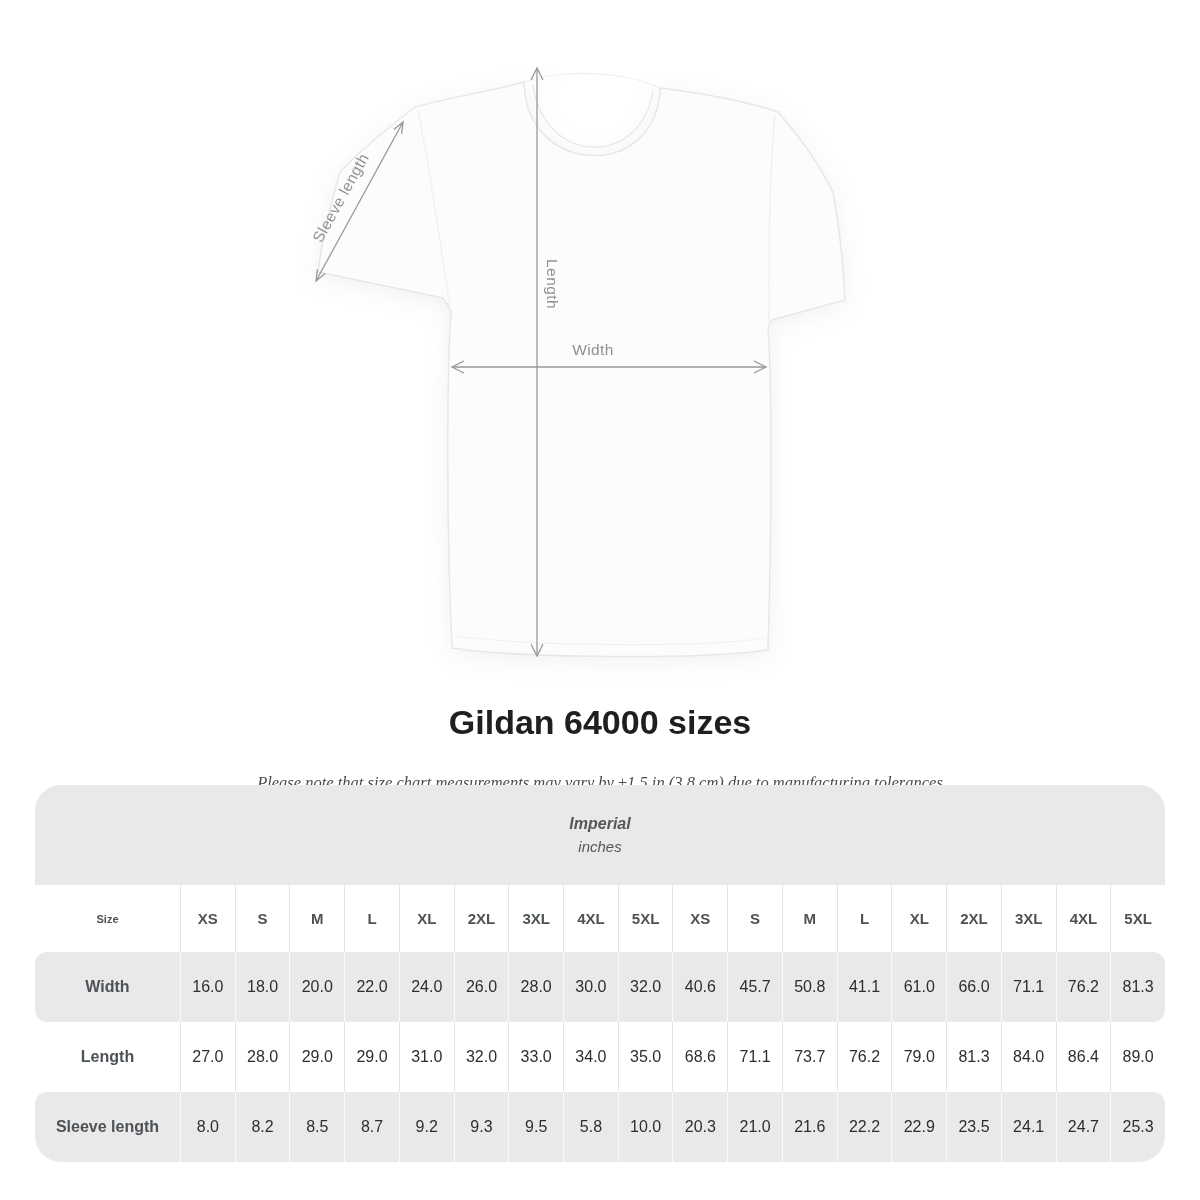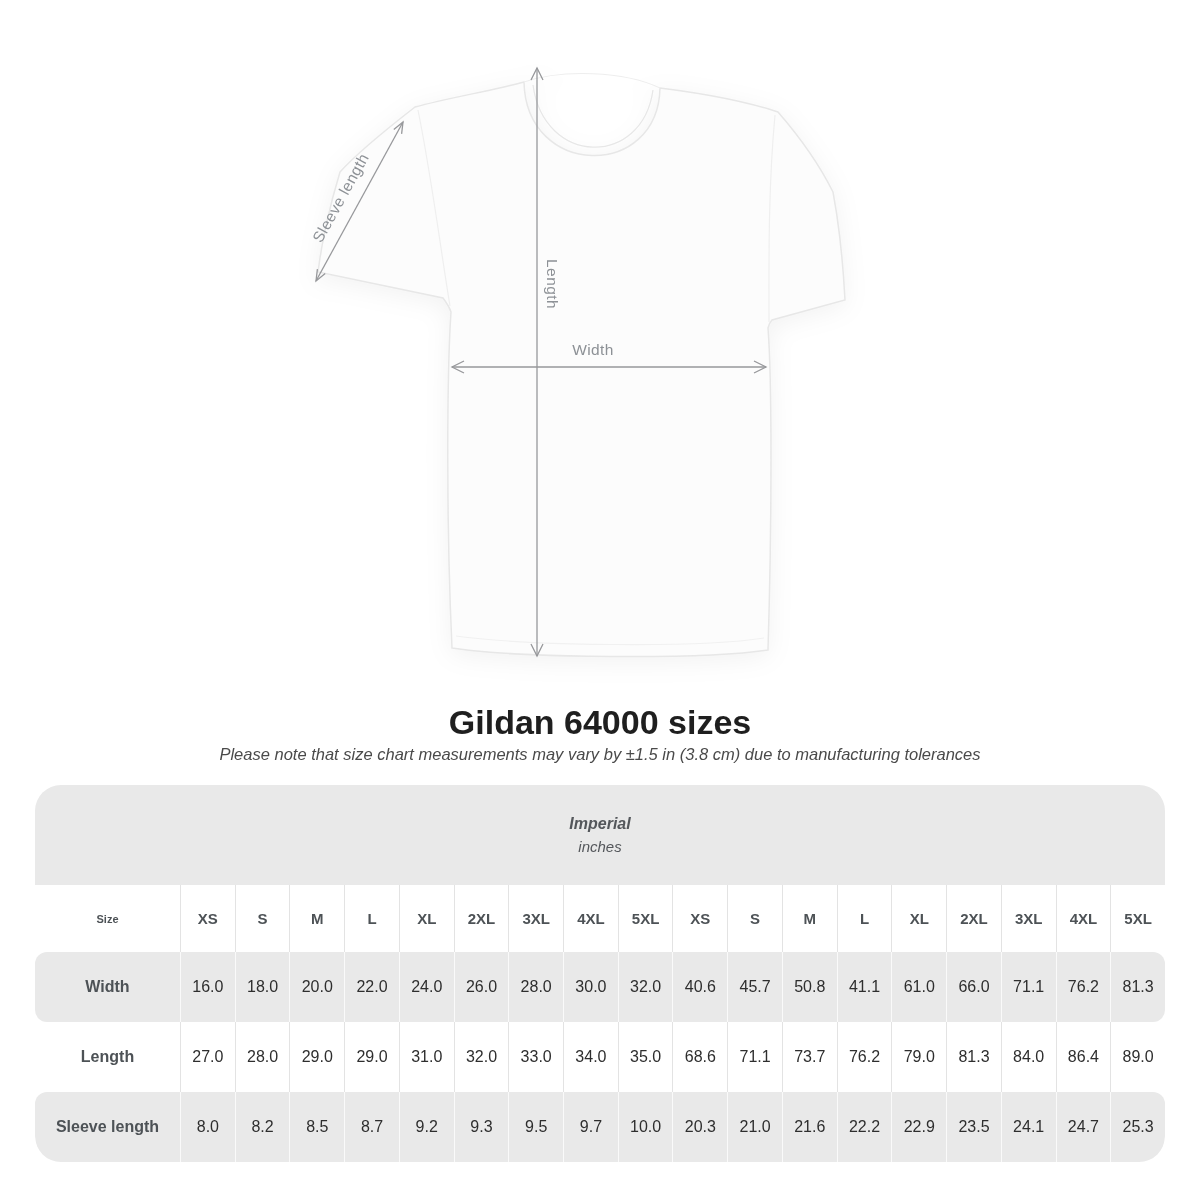--- a/index.html
+++ b/index.html
@@ -13,22 +13,22 @@
   .meas-label{
     position:absolute;color:#8d9196;font-size:15.5px;letter-spacing:.4px;
     text-align:center;line-height:20px;white-space:nowrap;
   }
   .lbl-width{left:543px;top:340px;width:100px;}
   .lbl-length{left:512px;top:274px;width:80px;transform:rotate(90deg);transform-origin:center;}
   .lbl-sleeve{left:286px;top:188px;width:110px;transform:rotate(-61deg);transform-origin:center;}
   
   .title{position:absolute;left:0;top:703px;width:100%;text-align:center;
     font-size:34px;font-weight:bold;color:#1f1f1f;}
-  .subtitle{position:absolute;left:0;top:745px;width:100%;text-align:center;
-    font-style:italic;font-size:16.5px;color:#4a4a4a;}
+  .subtitle{position:absolute;left:0;top:773px;width:100%;text-align:center;
+    font-style:italic;font-size:16.5px;color:#4a4a4a;font-family:Liberation Serif, serif;}
   
   .panel{position:absolute;left:35px;top:785px;width:1130px;height:378px;
     background:#ffffff;border-radius:26px;overflow:hidden;}
   .units{display:flex;height:100px;background:#e9e9e9;}
   .unit{flex:0 0 637px;display:flex;flex-direction:column;align-items:center;justify-content:center;gap:5px;}
   .unit:last-child{flex:1 1 auto;}
   .unit-name{font-style:italic;font-weight:bold;font-size:16px;color:#54575b;}
   .unit-sub{font-style:italic;font-size:15px;color:#54575b;}
   .trow{display:grid;grid-template-columns:145px repeat(18,1fr);}
   .row-size{height:67px;background:#ffffff;--div:#e3e3e3;}
@@ -170,21 +170,21 @@
       </div>
       <div class="trow row-gray">
         <div class="cell lab">Sleeve length</div>
         <div class="cell">8.0</div>
         <div class="cell">8.2</div>
         <div class="cell">8.5</div>
         <div class="cell">8.7</div>
         <div class="cell">9.2</div>
         <div class="cell">9.3</div>
         <div class="cell">9.5</div>
-        <div class="cell">9.7</div>
+        <div class="cell">5.8</div>
         <div class="cell">10.0</div>
         <div class="cell">20.3</div>
         <div class="cell">21.0</div>
         <div class="cell">21.6</div>
         <div class="cell">22.2</div>
         <div class="cell">22.9</div>
         <div class="cell">23.5</div>
         <div class="cell">24.1</div>
         <div class="cell">24.7</div>
         <div class="cell">25.3</div>

